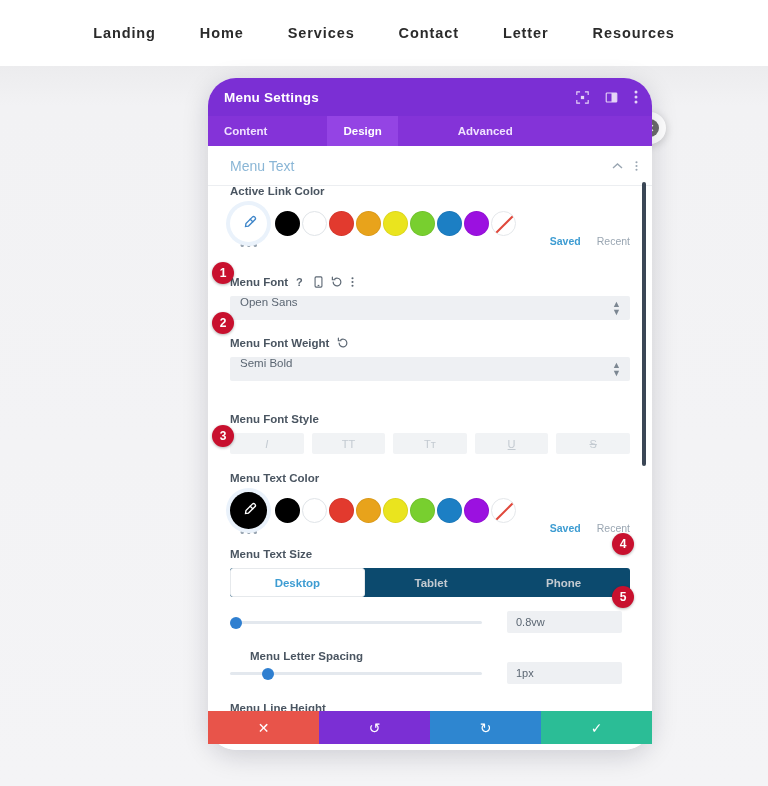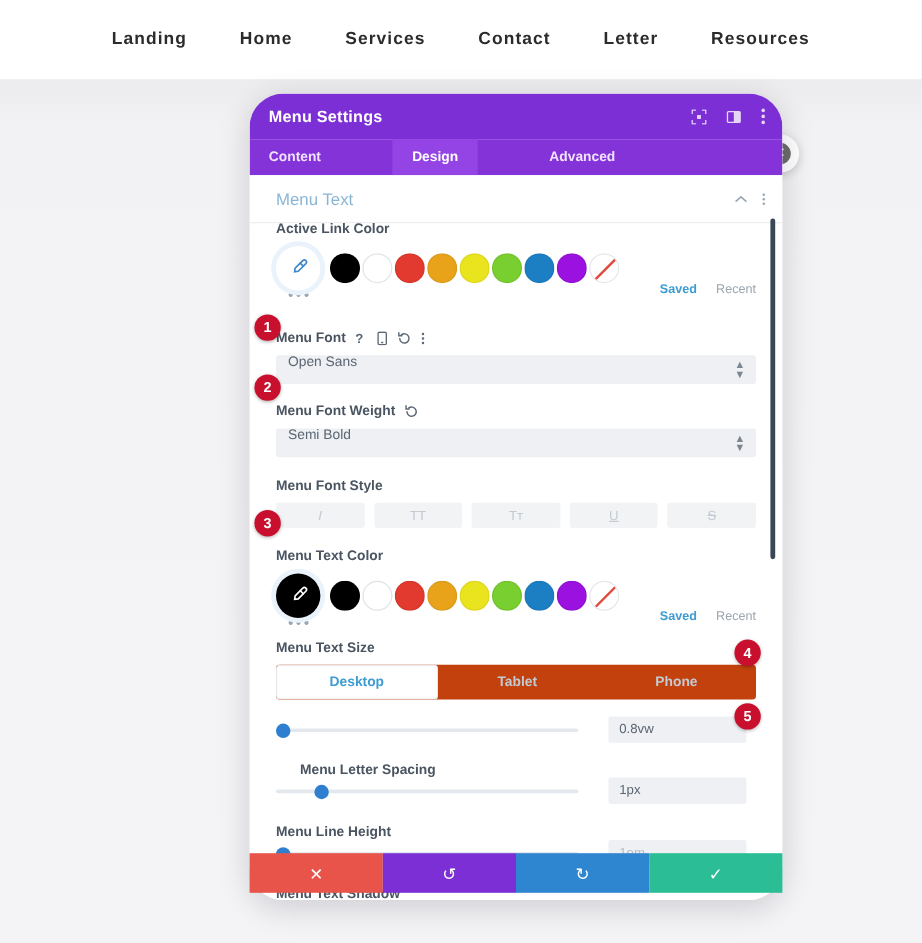--- a/index.html
+++ b/index.html
@@ -159,21 +159,21 @@
   
   .style-row{ display:flex; gap:8px; }
   .style-btn{
     flex:1; height:21px; background:#f1f3f5; border-radius:2px;
     display:flex; align-items:center; justify-content:center;
     color:#c3cad1; font-size:11px;
   }
 
   
   .device-tabs{
-    display:flex; height:29px; background:#c2410c; border-radius:3px;
+    display:flex; height:29px; background:#0c4a6e; border-radius:3px;
     overflow:hidden; margin-bottom:22px;
   }
   .dev{
     flex:1; display:flex; align-items:center; justify-content:center;
     font-size:11.5px; color:#c3cad1; font-weight:bold;
   }
   .dev.active{
     background:#fff; color:#3d9cd2;
     border:1px solid #e6e9ec; border-radius:3px;
   }
@@ -376,21 +376,21 @@
             <path d="M2.5 7a4.5 4.5 0 1 0 1.6-3.4"></path>
               <path d="M1.6 1.4v3h3"></path>
           </svg>
         </span>
       </div>
       <div class="select">
         <span>Semi Bold</span>
         <span class="arrows">▲<br>▼</span>
       </div>
 
-      <div class="field-label" style="margin-top:18px;">Menu Font Style</div>
+      <div class="field-label" style="margin-top:32px;">Menu Font Style</div>
       <div class="style-row">
         <div class="style-btn" style="font-style:italic">I</div>
         <div class="style-btn">TT</div>
         <div class="style-btn">Tᴛ</div>
         <div class="style-btn" style="text-decoration:underline">U</div>
         <div class="style-btn" style="text-decoration:line-through">S</div>
       </div>
 
       <div class="field-label" style="margin-top:18px;">Menu Text Color</div>
       <div class="palette-wrap">

